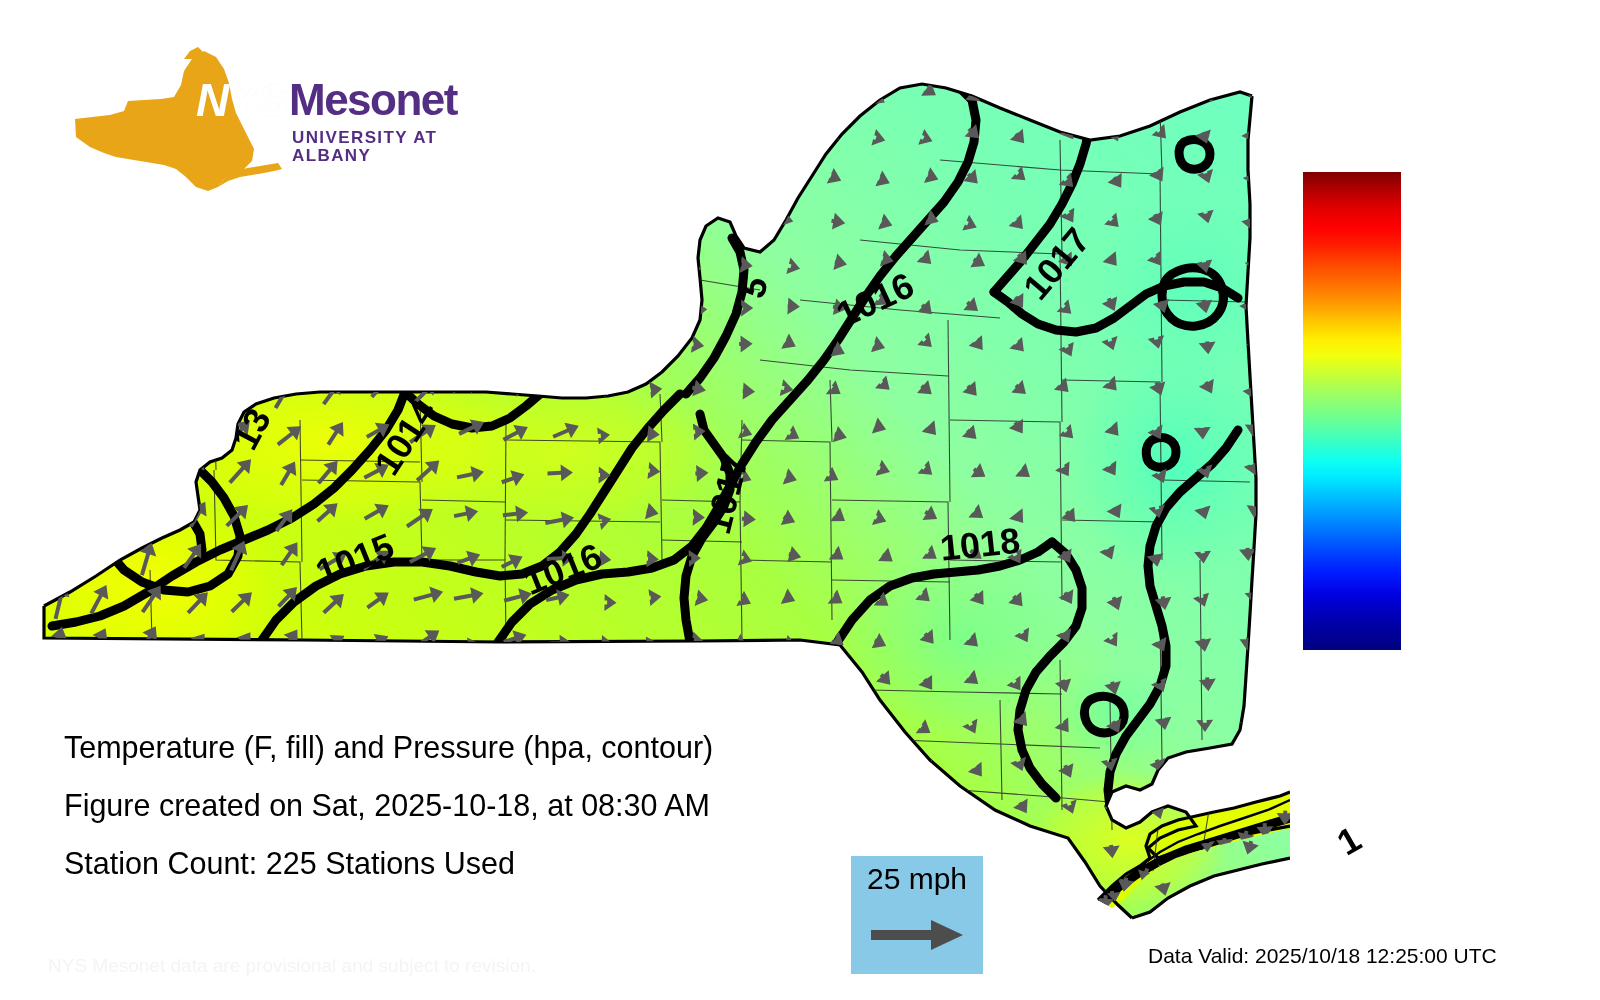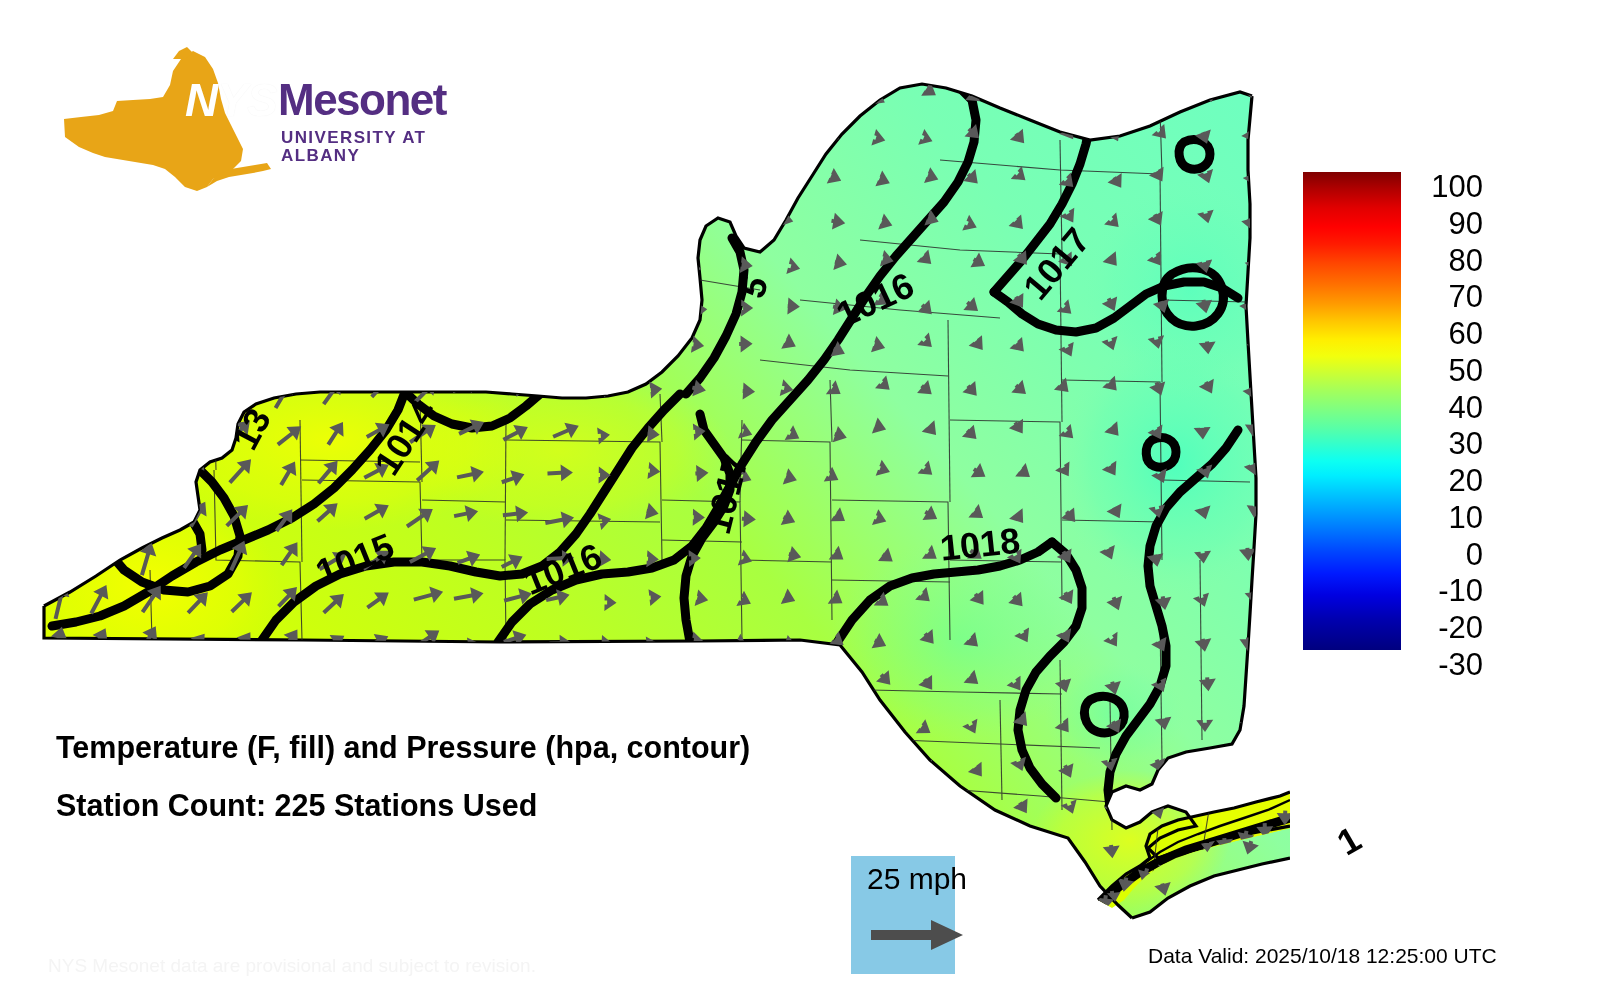--- a/index.html
+++ b/index.html
@@ -12,21 +12,21 @@
     width: 1600px;
     height: 1000px;
     background: #ffffff;
     overflow: hidden;
     font-family: "Liberation Sans", sans-serif;
   }
 
   
   #logo {
     position: absolute;
-    left: 55px;
+    left: 66px;
     top: 45px;
     width: 350px;
     height: 150px;
   }
   #logo .logo-wordmark {
     position: absolute;
     left: 130px;
     top: 32px;
     width: 270px;
     height: 70px;
@@ -133,24 +133,23 @@
     text-align: right;
     font-family: "Liberation Sans", sans-serif;
     font-size: 31px;
     color: #000000;
     line-height: 34px;
   }
 
   
   #caption {
     position: absolute;
-    left: 56px;
+    left: 64px;
     top: 718px;
     width: 820px;
-    font-weight: bold;
   }
   .cap-line {
     font-family: "Liberation Sans", sans-serif;
     font-size: 30.5px;
     color: #000000;
     line-height: 58px;
     white-space: nowrap;
   }
   #fine-print {
     position: absolute;
@@ -160,21 +159,21 @@
     font-size: 19px;
     color: #f4f4f4;
     white-space: nowrap;
   }
 
   
   #wind-legend {
     position: absolute;
     left: 851px;
     top: 856px;
-    width: 104px;
+    width: 132px;
     height: 118px;
     background: #87c9e6;
   }
   #wind-legend .wl-text {
     position: absolute;
     left: 0;
     top: 6px;
     width: 132px;
     text-align: center;
     font-family: "Liberation Sans", sans-serif;
@@ -1057,40 +1056,25 @@
     </svg>
     <div class="logo-wordmark">
       <span class="logo-nys">NYS</span>
       <span class="logo-meso">Mesonet</span>
       <span class="logo-sub">UNIVERSITY AT ALBANY</span>
     </div>
   </div>
 
   <div id="colorbar-wrap">
     <div id="colorbar"></div>
-    <div id="cb-labels">
-        <div class="cb-tick" style="top: 16px;">100</div>
-        <div class="cb-tick" style="top: 52.7692px;">90</div>
-        <div class="cb-tick" style="top: 89.5385px;">80</div>
-        <div class="cb-tick" style="top: 126.308px;">70</div>
-        <div class="cb-tick" style="top: 163.077px;">60</div>
-        <div class="cb-tick" style="top: 199.846px;">50</div>
-        <div class="cb-tick" style="top: 236.615px;">40</div>
-        <div class="cb-tick" style="top: 273.385px;">30</div>
-        <div class="cb-tick" style="top: 310.154px;">20</div>
-        <div class="cb-tick" style="top: 346.923px;">10</div>
-        <div class="cb-tick" style="top: 383.692px;">0</div>
-        <div class="cb-tick" style="top: 420.462px;">-10</div>
-        <div class="cb-tick" style="top: 457.231px;">-20</div>
-        <div class="cb-tick" style="top: 494px;">-30</div>
-      </div>
   </div>
 
   <div id="caption">
     <div class="cap-line">Temperature (F, fill) and Pressure (hpa, contour)</div>
+    <div class="cap-line">Figure created on Sat, 2025-10-18, at 08:30 AM</div>
     <div class="cap-line">Station Count: 225 Stations Used</div>
   </div>
   <div id="fine-print">NYS Mesonet data are provisional and subject to revision.</div>
 
   <div id="wind-legend">
     <div class="wl-text">25 mph</div>
     <svg class="wl-arrow" width="98" height="34" viewBox="0 0 98 34">
       <path fill="#4d4d4d" d="M 2,12 L 62,12 L 62,2 L 94,17 L 62,32 L 62,22 L 2,22 Z"></path>
     </svg>
   </div>

